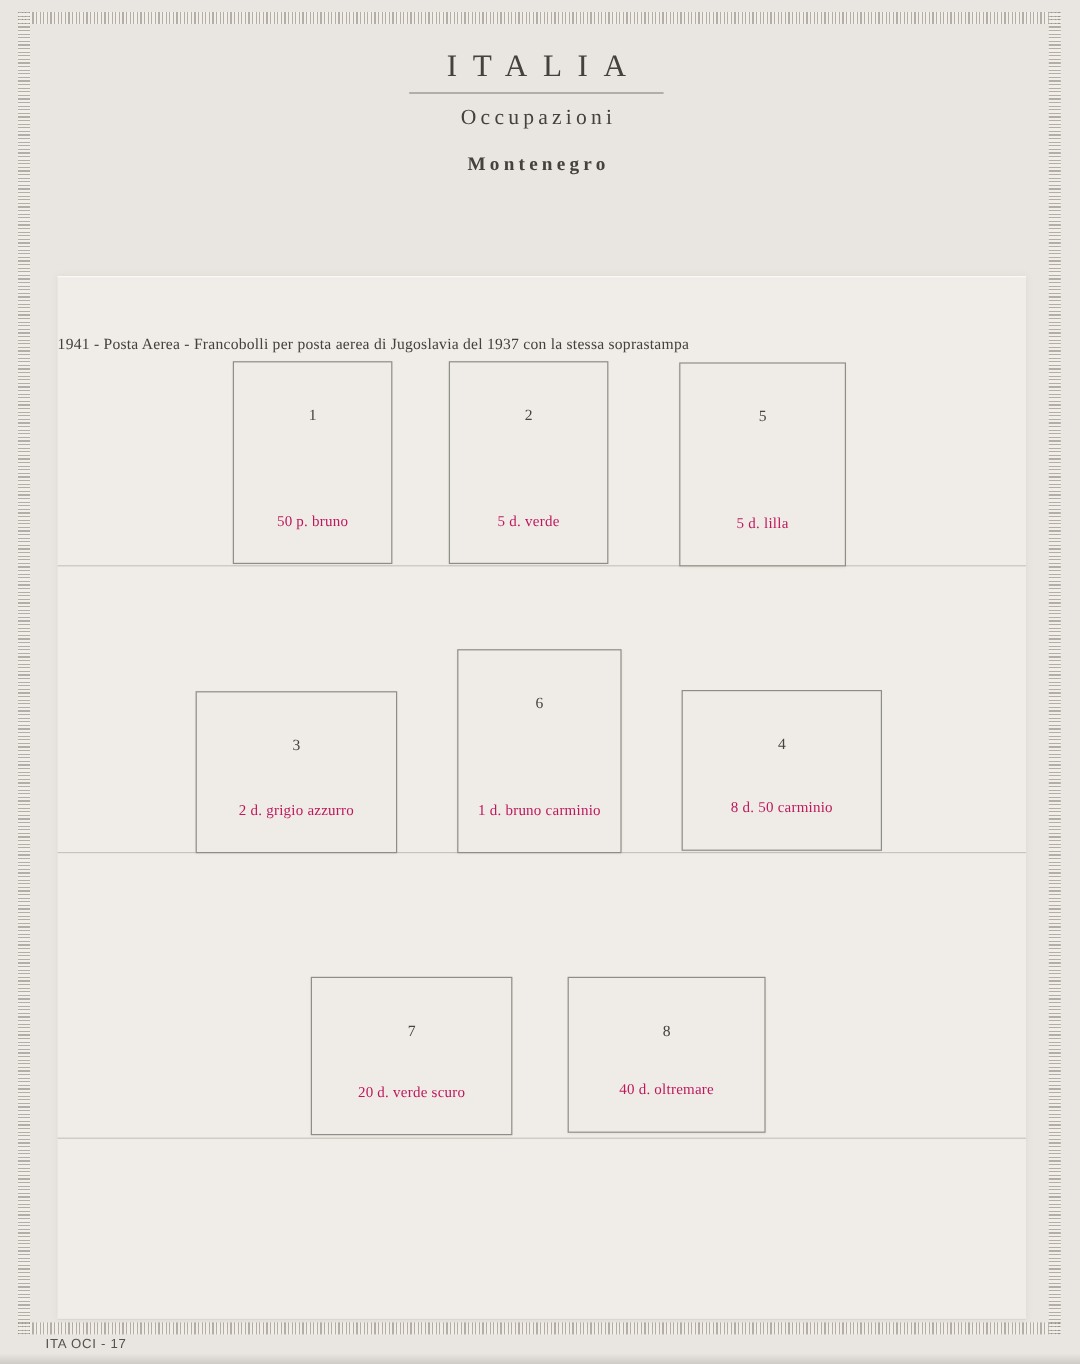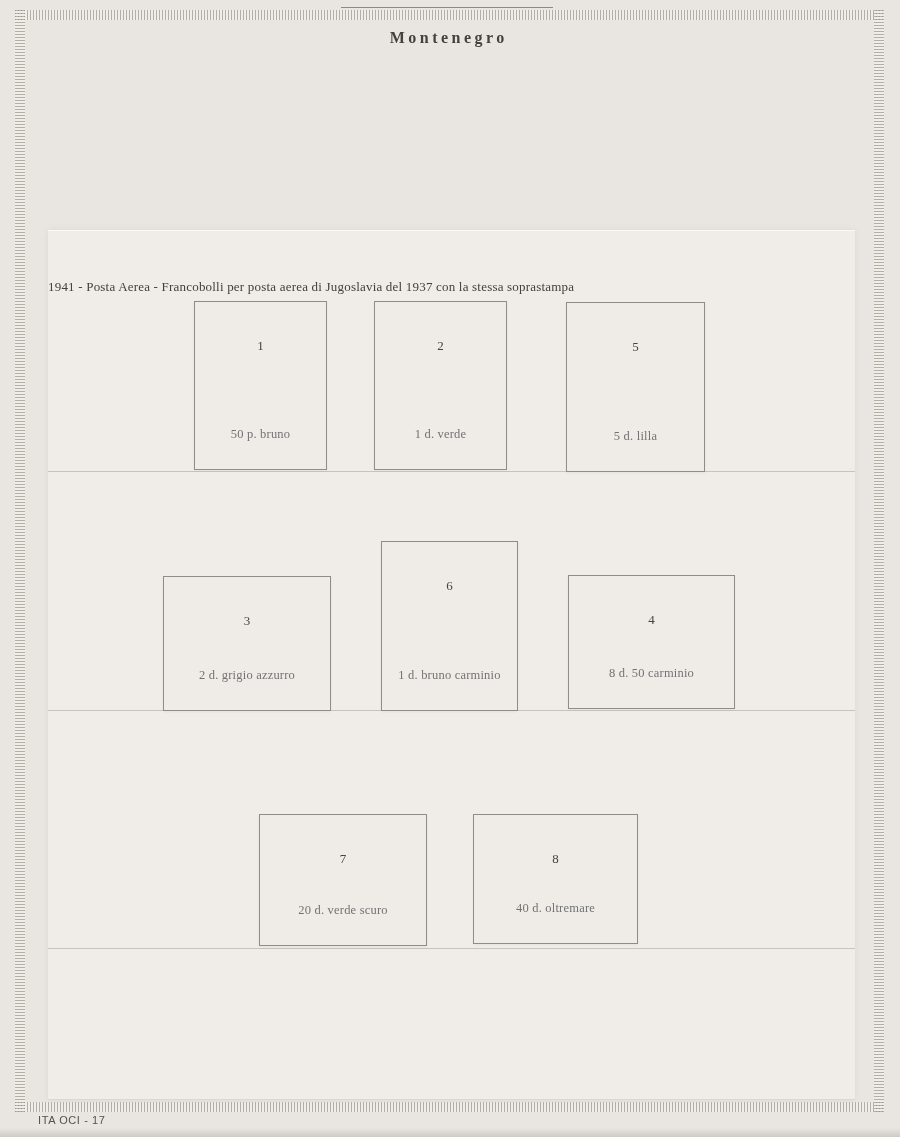--- a/index.html
+++ b/index.html
@@ -69,21 +69,21 @@
   .box{
     position:absolute;border:1px solid #8f8d87;background:#efece7;
     box-shadow:0 1px 2px rgba(120,115,105,.08);
   }
   .box .num{
     position:absolute;top:36px;left:0;right:0;text-align:center;
     font-size:13px;color:#46443f;
   }
   .box .den{
     position:absolute;bottom:27px;left:0;right:0;text-align:center;
-    font-size:12.5px;color:#737373;letter-spacing:.2px;
+    font-size:12.5px;color:#be185d;letter-spacing:.2px;
   }
   .b1{left:146px;top:70px;width:131px;height:167px;}
   .b2{left:326px;top:70px;width:131px;height:167px;}
   .b5{left:518px;top:71px;width:137px;height:168px;}
   .b3{left:115px;top:345px;width:166px;height:133px;}
   .b6{left:333px;top:310px;width:135px;height:168px;}
   .b4{left:520px;top:344px;width:165px;height:132px;}
   .b7{left:211px;top:583px;width:166px;height:130px;}
   .b8{left:425px;top:583px;width:163px;height:128px;}
 
@@ -102,38 +102,40 @@
 <body>
 
 <div>
 
   <div class="band band-h band-top"></div>
   <div class="band band-h band-bottom"></div>
   <div class="band band-v band-left"></div>
   <div class="band band-v band-right"></div>
 
   <div class="heading">
+    <div class="title">ITALIA</div>
     <div class="title-rule"></div>
+    <div class="subtitle">Occupazioni</div>
     <div class="region">Montenegro</div>
   </div>
 
   <div class="panel">
     <div class="series-caption">1941 - Posta Aerea - Francobolli per posta aerea di Jugoslavia del 1937 con la stessa soprastampa</div>
 
     <div class="strip-line strip-1"></div>
     <div class="strip-line strip-2"></div>
     <div class="strip-line strip-3"></div>
 
     <div class="box b1">
       <div class="num">1</div>
       <div class="den">50 p. bruno</div>
     </div>
     <div class="box b2">
       <div class="num">2</div>
-      <div class="den">1 d. verde</div>
+      <div class="den">5 d. verde</div>
     </div>
     <div class="box b5">
       <div class="num">5</div>
       <div class="den">5 d. lilla</div>
     </div>
     <div class="box b3">
       <div class="num">3</div>
       <div class="den">2 d. grigio azzurro</div>
     </div>
     <div class="box b6">

